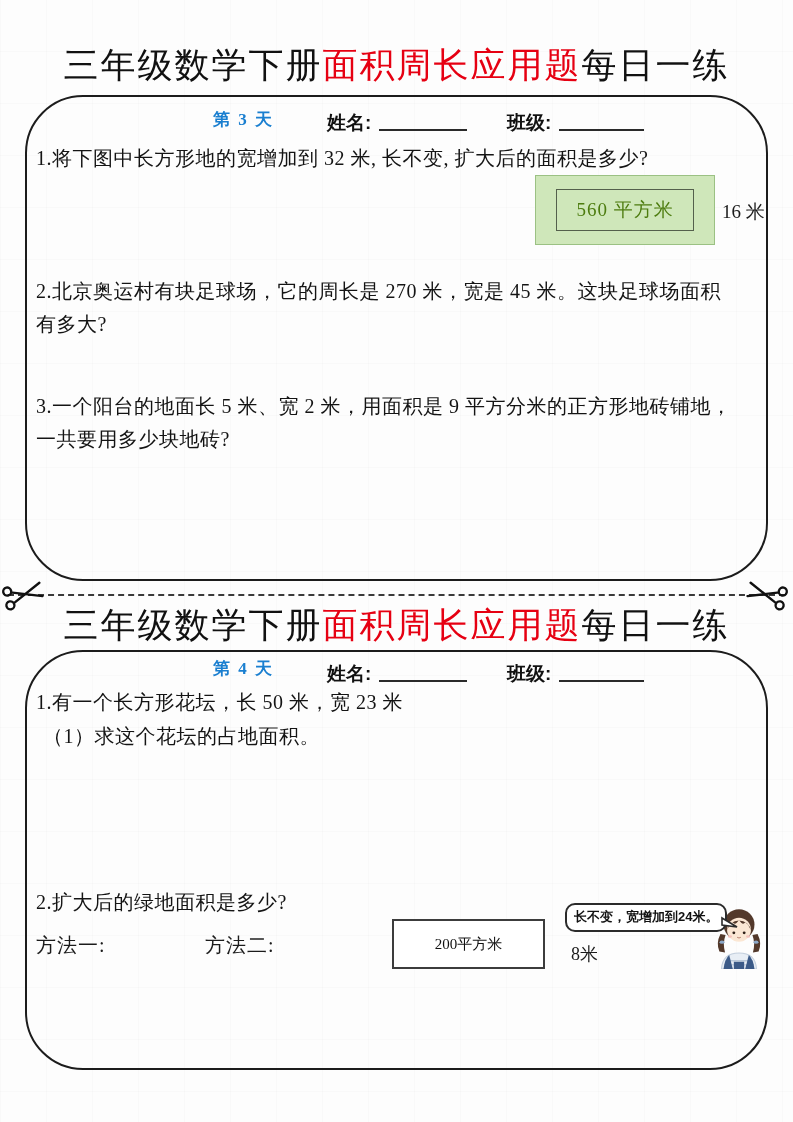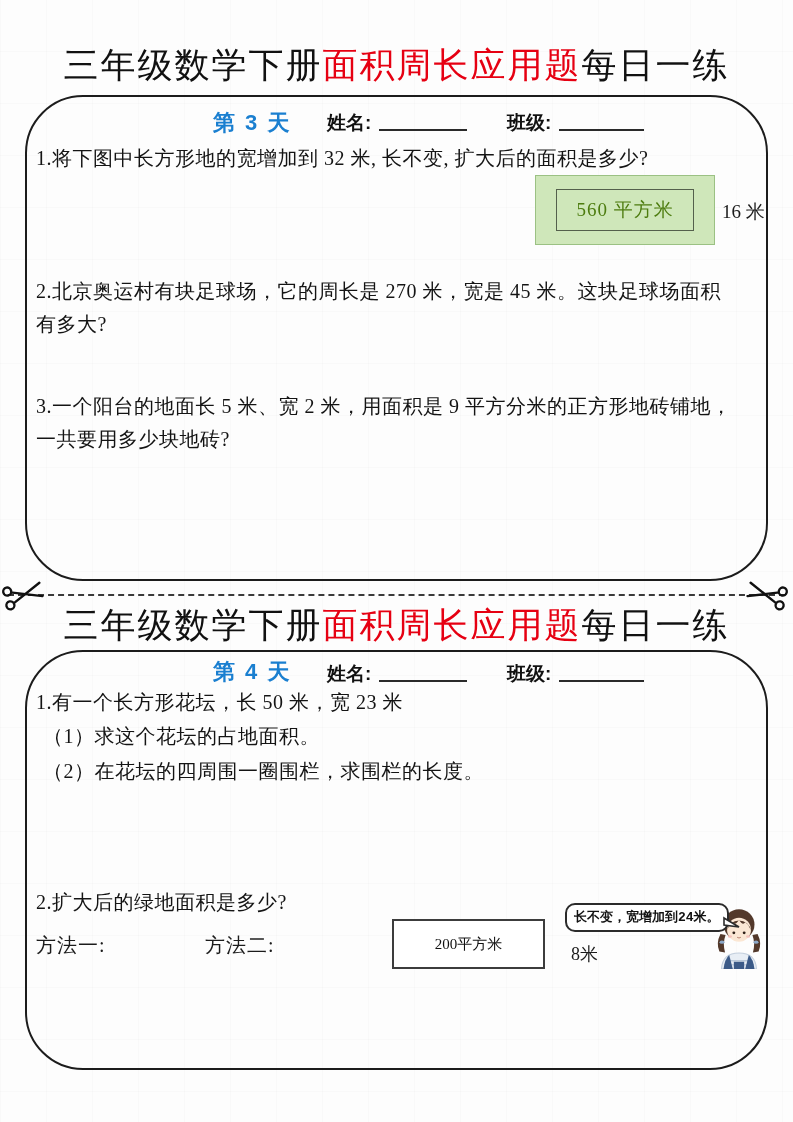--- a/index.html
+++ b/index.html
@@ -32,23 +32,23 @@
     position:absolute;
     left:25px; width:743px;
     border:2px solid #1c1c1c;
     border-radius:58px;
     background:transparent;
   }
   .sheet-1 { top:95px;  height:486px; }
   .sheet-2 { top:650px; height:420px; }
   .day-label {
     position:absolute;
-    font-family:Liberation Sans, sans-serif;
+    font-family:Liberation Serif, serif;
     font-weight:800;
-    font-size:22px;
+    font-size:17px;
     color:#1a7fd0;
     letter-spacing:2px;
     white-space:nowrap;
   }
   .field {
     position:absolute;
     font-family:"Liberation Sans", sans-serif;
     font-weight:800;
     font-size:19px;
     color:#111;
@@ -116,21 +116,21 @@
     position:absolute; left:544px; top:282px;
     font-size:18px; white-space:nowrap;margin-top:8px;
   }
   .bubble {
     position:absolute;
     left:538px; top:251px;
     border:2px solid #2b2b2b;
     border-radius:10px;
     background:#fff;
     padding:3px 7px 4px 7px;
-    font-family:Liberation Mono, monospace;
+    font-family:Liberation Sans, sans-serif;
     font-size:13px;
     font-weight:600;
     color:#111;
     white-space:nowrap;
     z-index:2;
   }
   .bubble-tail {
     position:absolute;
     right:-13px; bottom:1px;
   }
@@ -186,21 +186,20 @@
 
   <div class="main-title" style="top:602px;"><span>三年级数学下册</span><span class="hl">面积周长应用题</span><span>每日一练</span></div>
 
   <div class="sheet sheet-2">
     <div class="day-label" style="left:186px; top:5px;">第 4 天</div>
     <div class="field" style="left:300px; top:9px;"><span>姓名:</span><span class="blank"></span></div>
     <div class="field" style="left:480px; top:9px;"><span>班级:</span><span class="blank" style="width:85px;"></span></div>
 
     <div class="q" style="left:9px; top:34px; width:722px;">1.有一个长方形花坛，长 50 米，宽 23 米</div>
     <div class="q" style="left:16px; top:68px; width:710px;">（1）求这个花坛的占地面积。</div>
-    <div class="q" style="left:16px; top:103px; width:710px;">（2）在花坛的四周围一圈围栏，求围栏的长度。</div>
 
     <div class="q" style="left:9px; top:234px; width:500px;">2.扩大后的绿地面积是多少?</div>
     <div class="method" style="left:9px; top:280px;text-align:right;">方法一:</div>
     <div class="method" style="left:178px; top:280px;">方法二:</div>
 
     <div class="rect-box">
         <span>200平方米</span>
       </div>
     <div class="side-label-2">8米</div>
 

